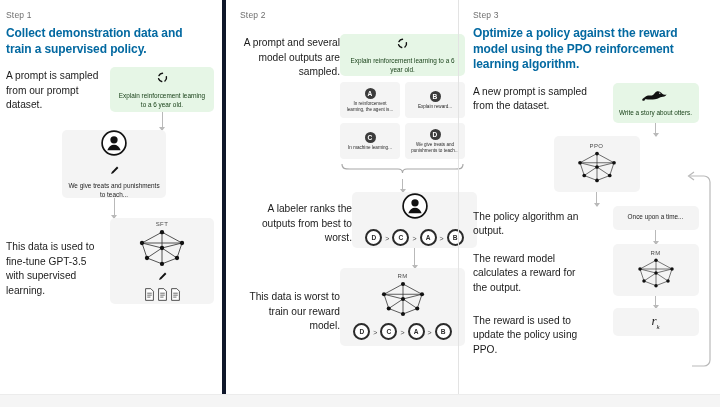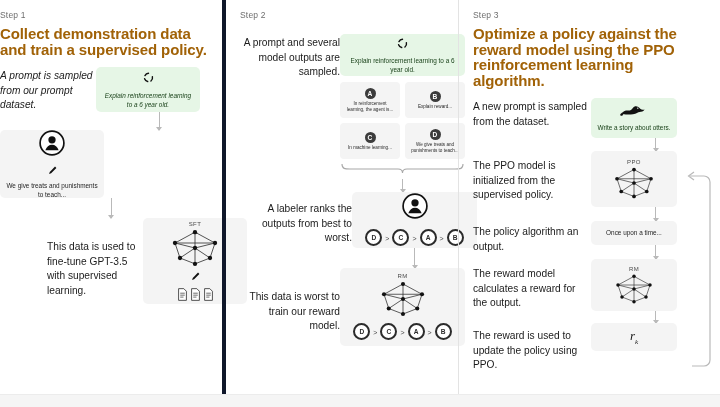--- a/index.html
+++ b/index.html
@@ -14,49 +14,49 @@
   .board{
     position:absolute; inset:0;
     display:flex;
     background:#ffffff;
   }
   .column{
     position:relative;
     box-sizing:border-box;
     padding:8px 0 0 0;
   }
-  .col1{width:222px;}
+  .col1{width:222px;padding-left:6px;}
   .col2{width:236px;padding-left:14px;border-left:4px solid #0f172a;}
   .col3{width:262px;padding-left:14px;border-left:1px solid #e3e3e3;}
 
   .step-label{
     font-size:8.5px;color:#6e6e6e;letter-spacing:.2px;
     margin:2px 0 6px 0;font-weight:400;
   }
   .step-title{
-    font-size:15px;line-height:15.5px;font-weight:700;
-    color:#a16207;letter-spacing:-.1px;
+    font-size:12px;line-height:15.5px;font-weight:700;
+    color:#0369a1;letter-spacing:-.1px;
     margin:0 12px 10px 0;max-width:215px;
   }
   .col3 .step-title{max-width:235px;}
 
   .row{
     display:flex;align-items:flex-start;
     position:relative;
   }
   .caption{
     font-size:10.2px;line-height:14.6px;color:#1b1b1b;
     width:96px;flex:0 0 96px;
     padding-top:2px;
   }
   .col2 .caption{width:100px;flex:0 0 100px;text-align:right;}
   .col3 .caption{width:118px;flex:0 0 118px;}
 
   .art{
-    flex:1;display:flex;flex-direction:column;
+    flex:1;display:flex;flex-direction:column;align-items:center;
     position:relative;
   }
 
   .card{
     background:#f4f4f4;border-radius:5px;
     display:flex;flex-direction:column;align-items:center;justify-content:center;
     box-sizing:border-box;
   }
   .card.green{background:#e6f6e6;}
   .card-text{
@@ -117,21 +117,21 @@
 </style>
 </head>
 <body>
 
 <div class="board">
 
   <div class="column col1">
     <div class="step-label">Step 1</div>
     <div class="step-title">Collect demonstration data and train a supervised policy.</div>
 
-    <div class="row" style="font-style:italic;">
+    <div class="row" style="">
       <div class="caption">A prompt is sampled from our prompt dataset.</div>
       <div class="art">
         <div class="card green" style="width:104px;height:45px;">
           <span>
             <svg width="13" height="13" viewBox="0 0 24 24" fill="none" stroke="#111" stroke-width="2.6" stroke-linecap="round">
               <path d="M5.5 8.5 A8 8 0 0 1 12 4.2"></path>
               <path d="M19.2 10.5 A8 8 0 0 1 16.5 18.6"></path>
               <path d="M10.5 19.4 A8 8 0 0 1 4.8 14.2"></path>
             </svg>
           </span>
@@ -156,21 +156,21 @@
               <path d="M17.5 3.5l3 3L9 18l-4.5 1.5L6 15z" fill="#111"></path>
             </svg>
           </span>
           <div class="card-text" style="margin-top:2px;">We give treats and punishments to teach...</div>
         </div>
         <div class="arrow" style="height:20px;"></div>
       </div>
     </div>
 
     <div class="row">
-      <div class="caption" style="padding-top:22px;margin-left:47px;">This data is used to fine-tune GPT-3.5 with supervised learning.</div>
+      <div class="caption" style="padding-top:22px;">This data is used to fine-tune GPT-3.5 with supervised learning.</div>
       <div class="art">
         <div class="card" style="width:104px;height:86px;">
           <div class="nn-label">SFT</div>
           <span>
             <svg class="nn" width="54" height="40" viewBox="0 0 64 48">
               <g stroke="#333" stroke-width="1" fill="none">
                 <path d="M32 5 L8 18 M32 5 L56 18 M32 5 L32 24 M8 18 L32 24 M56 18 L32 24 M8 18 L14 36 M56 18 L50 36 M32 24 L14 36 M32 24 L50 36 M14 36 L32 43 M50 36 L32 43 M32 24 L32 43 M8 18 L56 18"></path>
               </g>
               <g fill="#111">
                 <circle cx="32" cy="5" r="2.6"></circle>
@@ -327,21 +327,20 @@
               <path d="M4 16c-2 1-3 3-1 4 1 .6 3 0 4-2z" fill="#111"></path>
             </svg>
           </span>
           <div class="card-text" style="margin-top:3px;">Write a story about otters.</div>
         </div>
         <div class="arrow" style="height:13px;"></div>
       </div>
     </div>
 
     <div class="row">
-      <div class="caption" style="padding-top:8px;">The PPO model is initialized from the supervised policy.</div>
       <div class="art">
         <div class="card" style="width:86px;height:56px;">
           <div class="nn-label">PPO</div>
           <span>
             <svg class="nn" width="48" height="34" viewBox="0 0 64 48">
               <g stroke="#333" stroke-width="1" fill="none">
                 <path d="M32 5 L8 18 M32 5 L56 18 M32 5 L32 24 M8 18 L32 24 M56 18 L32 24 M8 18 L14 36 M56 18 L50 36 M32 24 L14 36 M32 24 L50 36 M14 36 L32 43 M50 36 L32 43 M32 24 L32 43 M8 18 L56 18"></path>
               </g>
               <g fill="#111">
                 <circle cx="32" cy="5" r="2.6"></circle>

